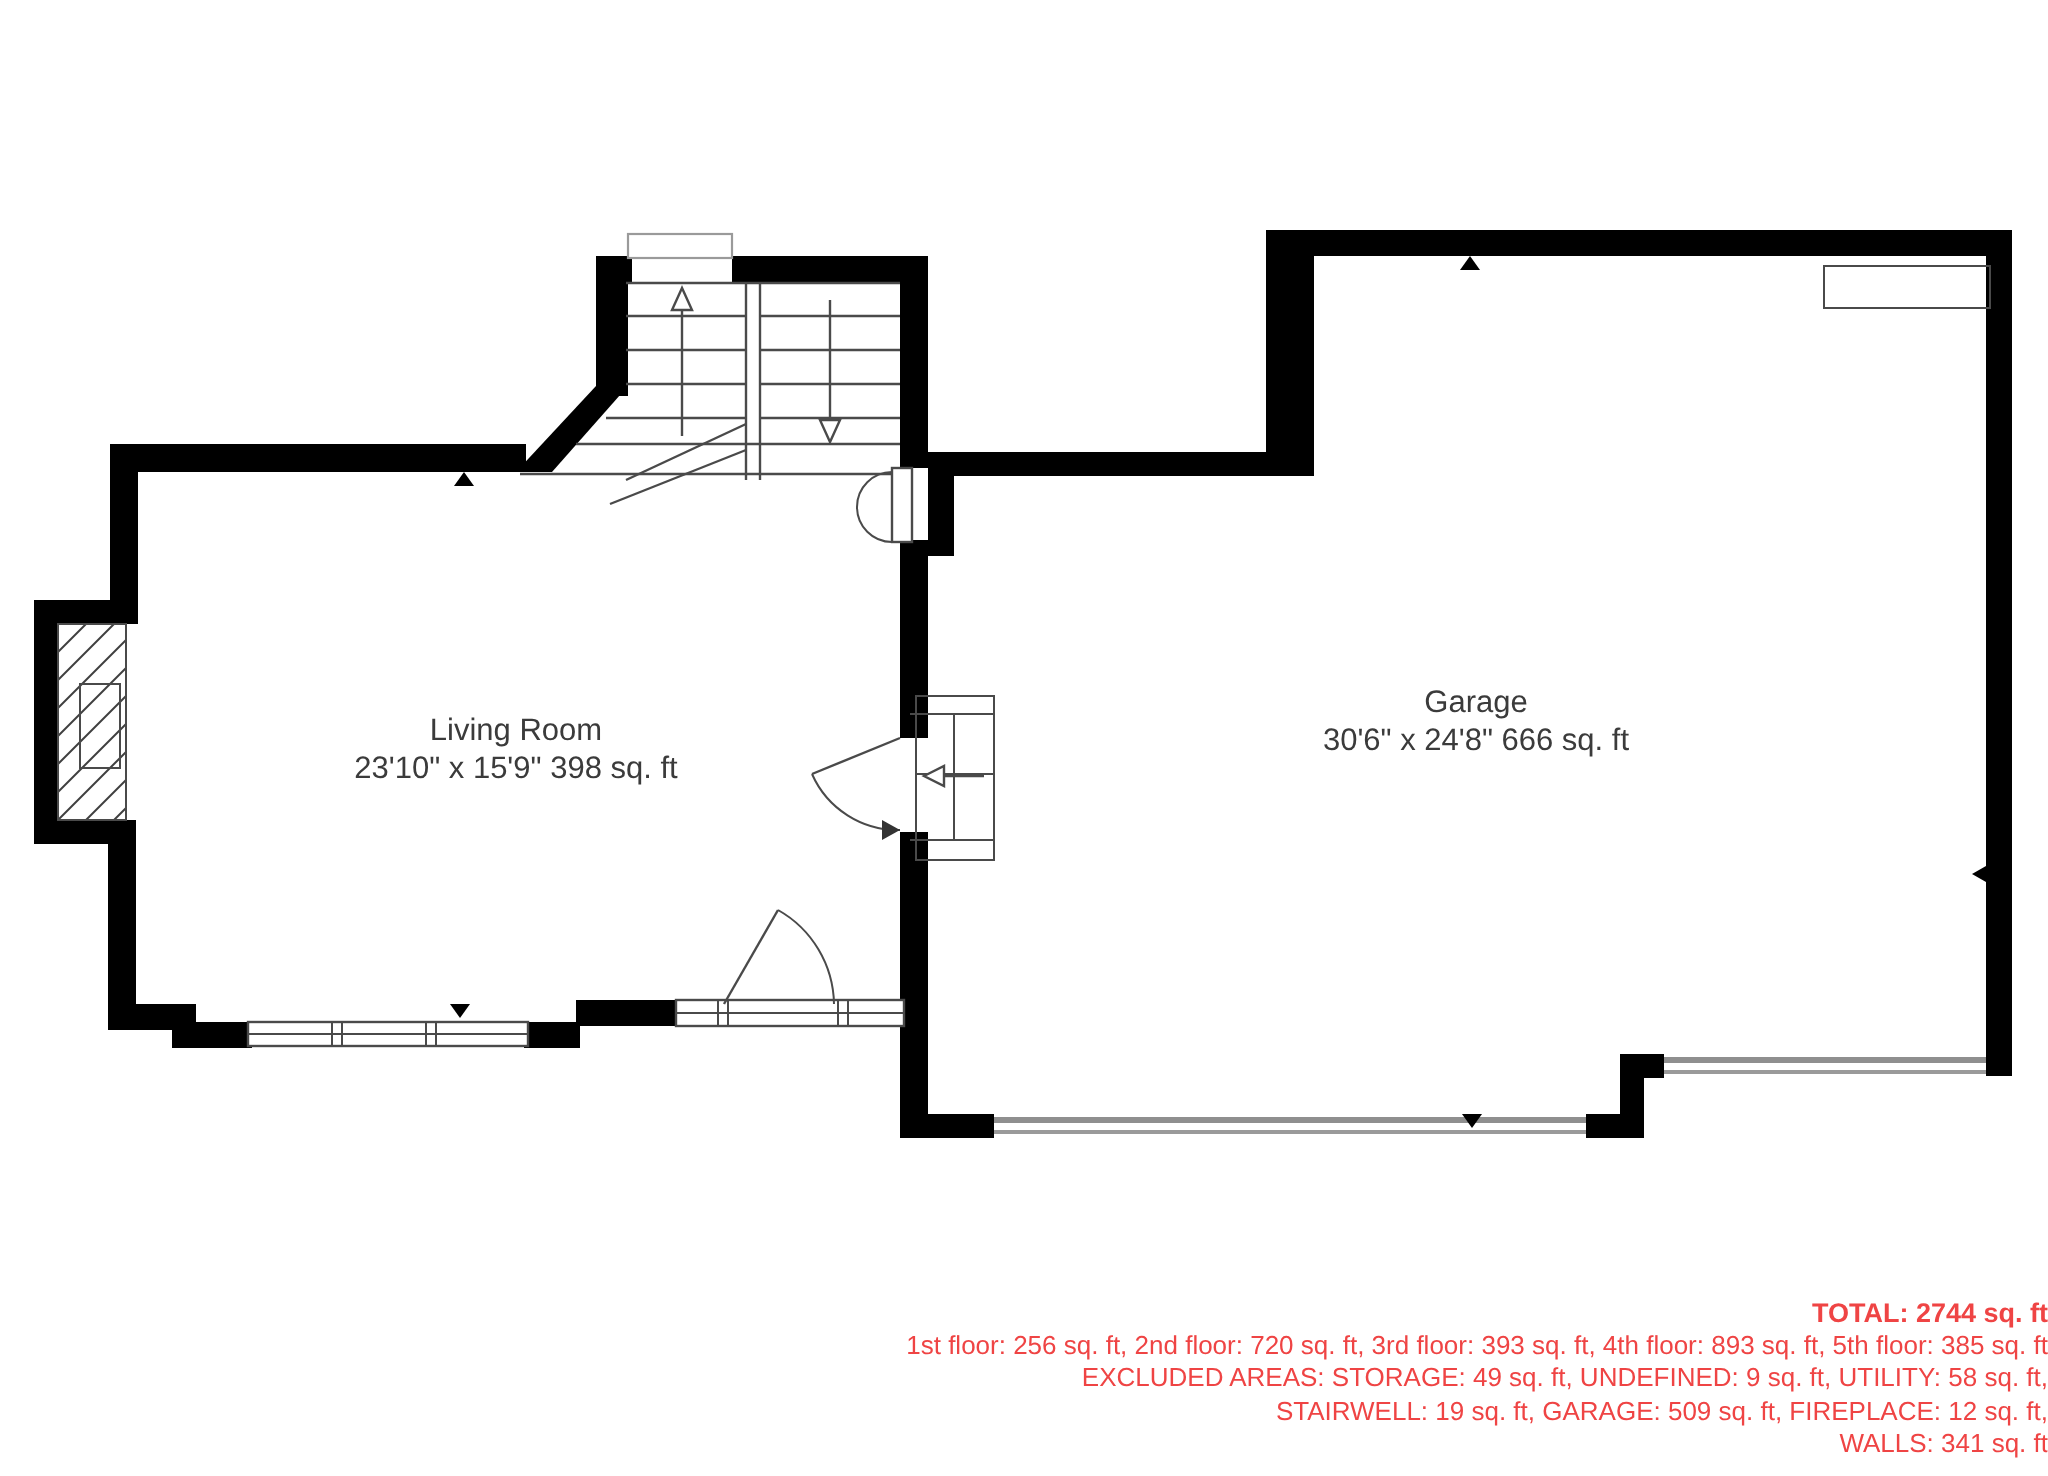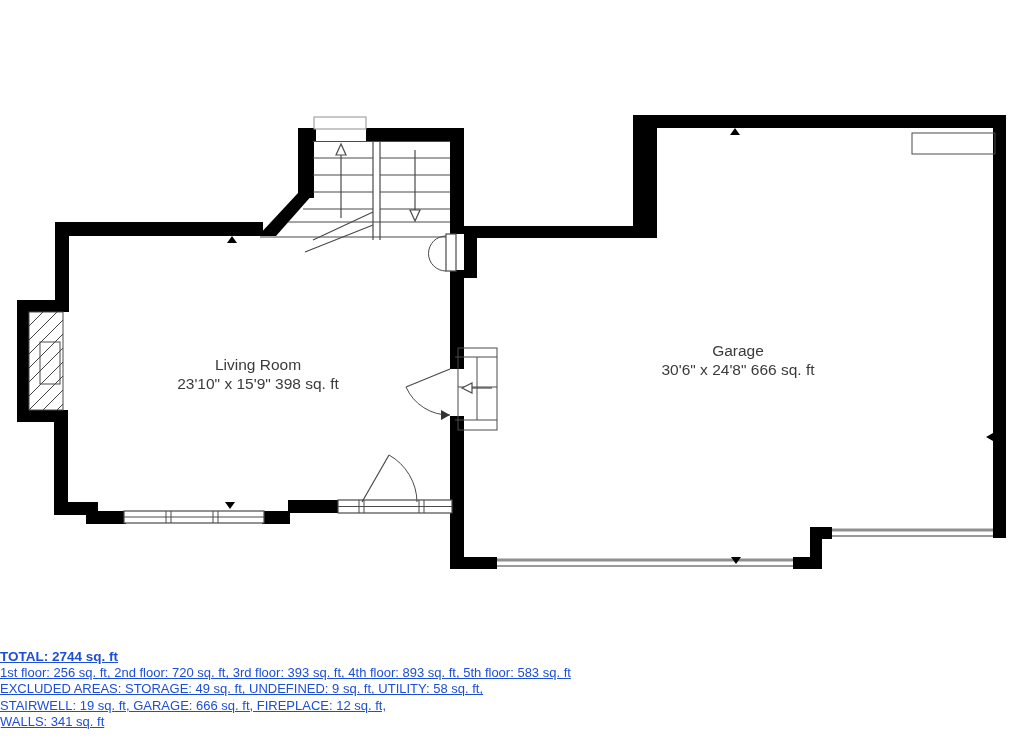--- a/index.html
+++ b/index.html
@@ -10,22 +10,22 @@
   .tline { stroke:#4a4a4a; stroke-width:1.2; fill:none; }
   .thin  { stroke:#4a4a4a; stroke-width:1; fill:none; }
   .frame { fill:#ffffff; stroke:#4a4a4a; stroke-width:1.2; }
   .soft  { fill:#ffffff; stroke:#9a9a9a; stroke-width:1.1; }
   .hatch { stroke:#3f3f3f; stroke-width:1; }
   .gdoorA { stroke:#8f8f8f; stroke-width:3; fill:none; }
   .gdoorB { stroke:#9a9a9a; stroke-width:2; fill:none; }
   .tick { fill:#000000; }
   .ahead { fill:#ffffff; stroke:#4a4a4a; stroke-width:1.2; }
   text.room { font-size:15.5px; fill:#3b3b3b; text-anchor:middle; }
-  .summary { position:absolute; left:0; top:649px; width:1024px; text-align:left;
-             font-size:13px; line-height:16.2px; color:#1d4ed8;text-decoration:underline; }
+  .summary { position:absolute; left:0; top:649px; width:1024px; text-align:right;
+             font-size:13px; line-height:16.2px; color:#ef4444; }
   .summary .total { font-weight:bold; font-size:13.5px; }
 </style>
 </head>
 <body>
 
 <div class="stage">
 
   <svg width="1024" height="645" viewBox="0 0 1024 645">
 
     <g>
@@ -182,19 +182,19 @@
     </g>
 
     <text class="room" x="258" y="370">Living Room</text>
     <text class="room" x="258" y="389">23'10" x 15'9" 398 sq. ft</text>
     <text class="room" x="738" y="356">Garage</text>
     <text class="room" x="738" y="375">30'6" x 24'8" 666 sq. ft</text>
   </svg>
 
   <div class="summary">
     <div class="total">TOTAL: 2744 sq. ft</div>
-    <div>1st floor: 256 sq. ft, 2nd floor: 720 sq. ft, 3rd floor: 393 sq. ft, 4th floor: 893 sq. ft, 5th floor: 583 sq. ft</div>
+    <div>1st floor: 256 sq. ft, 2nd floor: 720 sq. ft, 3rd floor: 393 sq. ft, 4th floor: 893 sq. ft, 5th floor: 385 sq. ft</div>
     <div>EXCLUDED AREAS: STORAGE: 49 sq. ft, UNDEFINED: 9 sq. ft, UTILITY: 58 sq. ft,</div>
-    <div>STAIRWELL: 19 sq. ft, GARAGE: 666 sq. ft, FIREPLACE: 12 sq. ft,</div>
+    <div>STAIRWELL: 19 sq. ft, GARAGE: 509 sq. ft, FIREPLACE: 12 sq. ft,</div>
     <div>WALLS: 341 sq. ft</div>
   </div>
 
 </div>
 
 </body></html>

